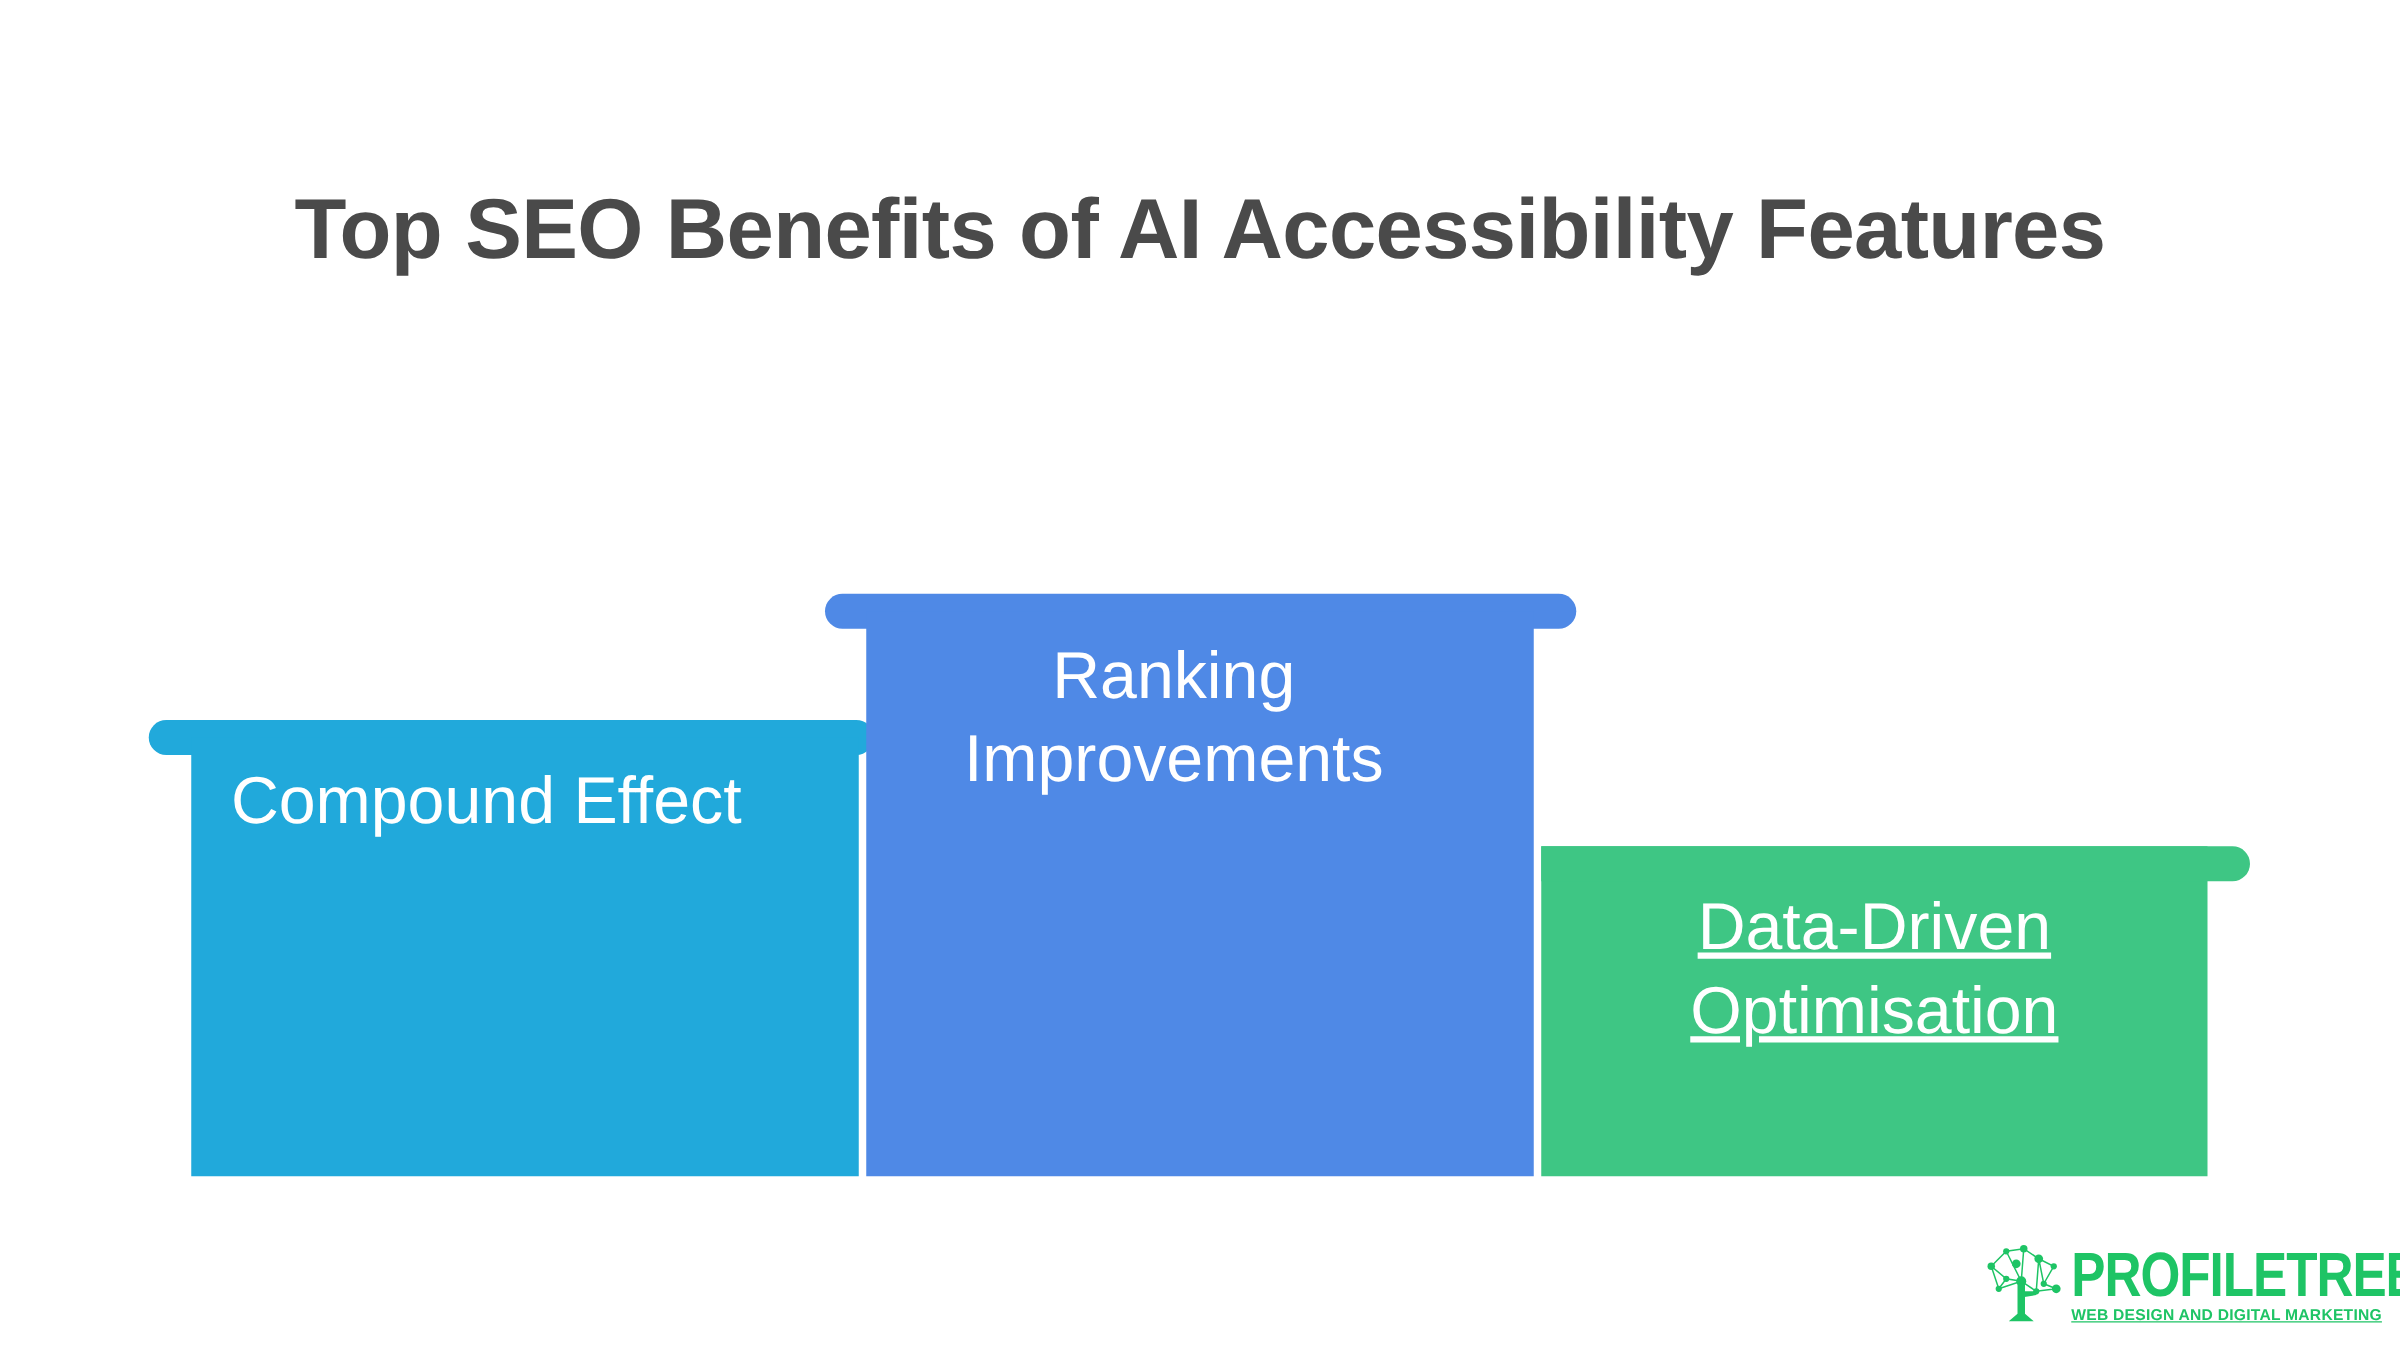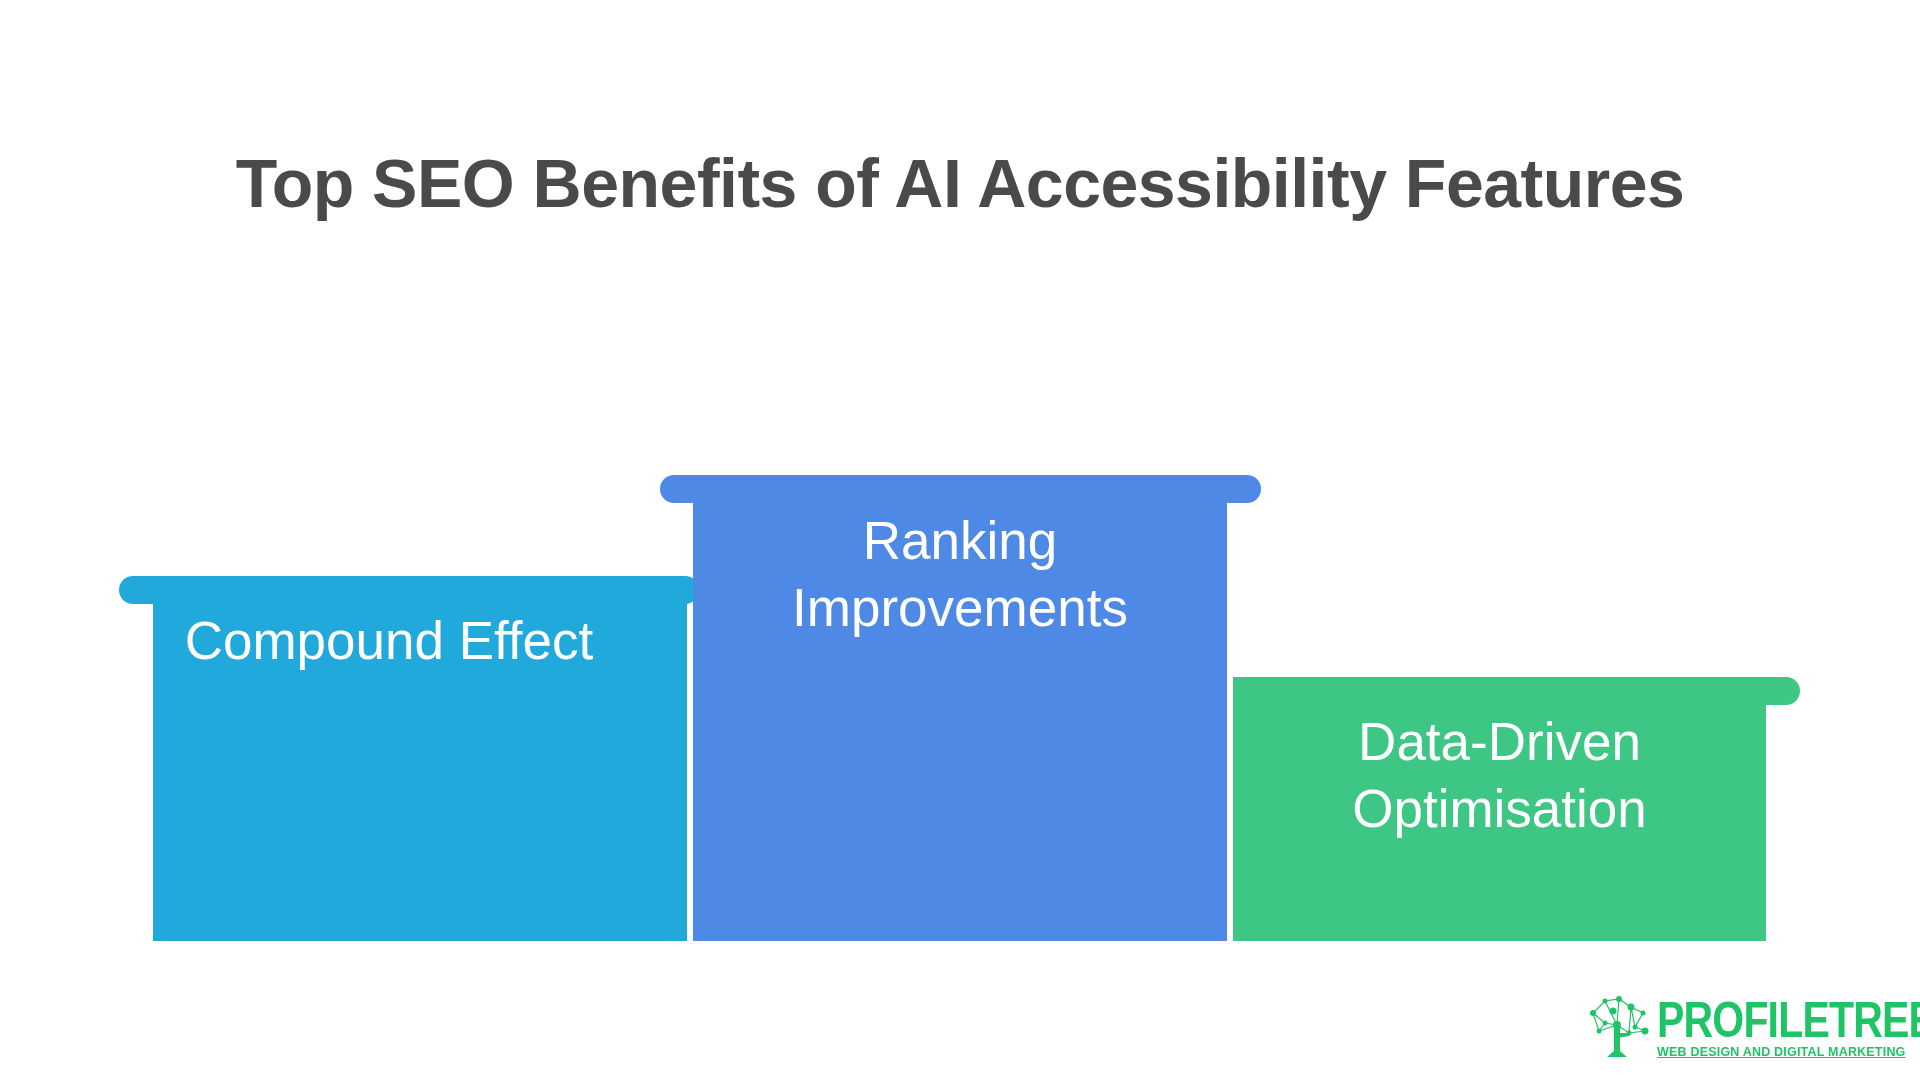--- a/index.html
+++ b/index.html
@@ -41,28 +41,28 @@
 
 <div>
   <div class="lip" style="left:119px; top:576px; width:580px; background:#21a9db;"></div>
   <div class="body" style="left:153px; top:590px; width:534px; height:351px; background:#21a9db;"></div>
   <div class="label" style="left:153px; top:607px; width:472px;">Compound Effect</div>
 </div>
 
 <div>
   <div class="lip" style="left:660px; top:475px; width:601px; background:#4f89e6;"></div>
   <div class="body" style="left:693px; top:489px; width:534px; height:452px; background:#4f89e6;"></div>
-  <div class="label" style="left:693px; top:507px; width:534px;">Ranking
+  <div class="label" style="left:672px; top:507px; width:534px;">Ranking
 Improvements</div>
 </div>
 
 <div>
   <div class="body" style="left:1233px; top:677px; width:533px; height:264px; background:#3ec684;"></div>
   <div class="lip" style="left:1233px; top:677px; width:567px; border-radius:0 14px 14px 0; background:#3ec684;"></div>
-  <div class="label" style="left:1233px; top:708px; width:533px;">Data-Driven
+  <div class="label" style="left:1233px; top:708px; width:533px;text-decoration:underline;">Data-Driven
 Optimisation</div>
 </div>
 
 <div class="logo">
   <svg width="66" height="66" viewBox="0 0 66 66" style="position:absolute; left:0; top:0;">
     <g stroke="#1ec465" stroke-width="1.2" fill="none">
       <path d="M8 20 L20 8 L34 6 L46 14 L58 20 L50 34 L60 38 L44 40 L32 32 L20 30 L8 20 M20 8 L32 32 M34 6 L32 32 M46 14 L44 40 M20 30 L14 38 L32 32 M46 14 L50 34 M8 20 L14 38"></path>
     </g>
     <g fill="#1ec465">
       <circle cx="8" cy="20" r="3"></circle>

